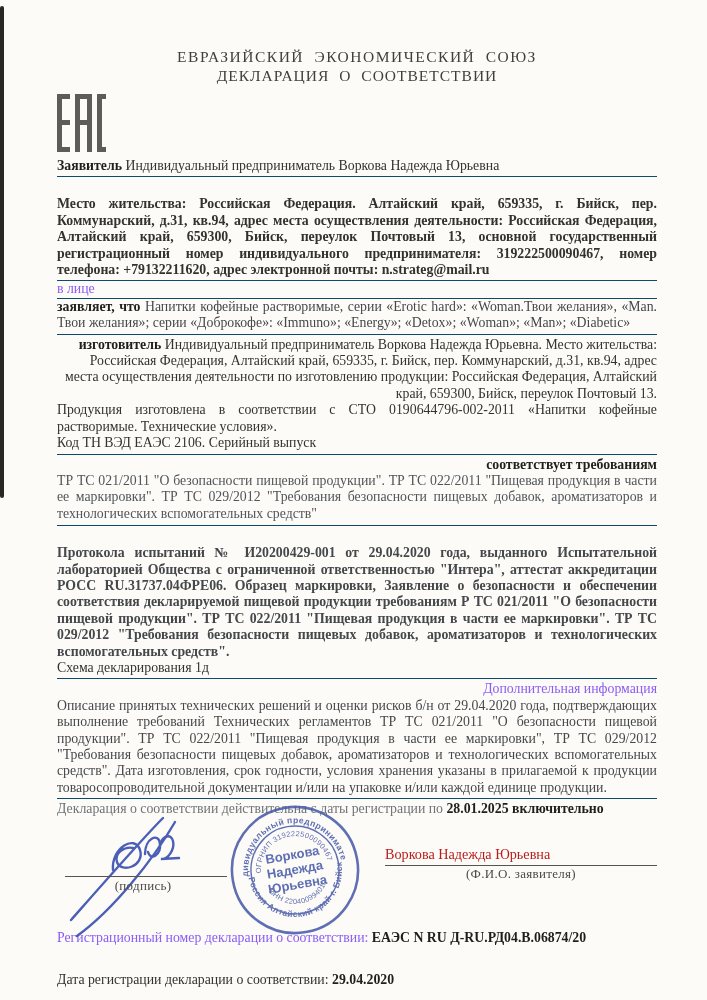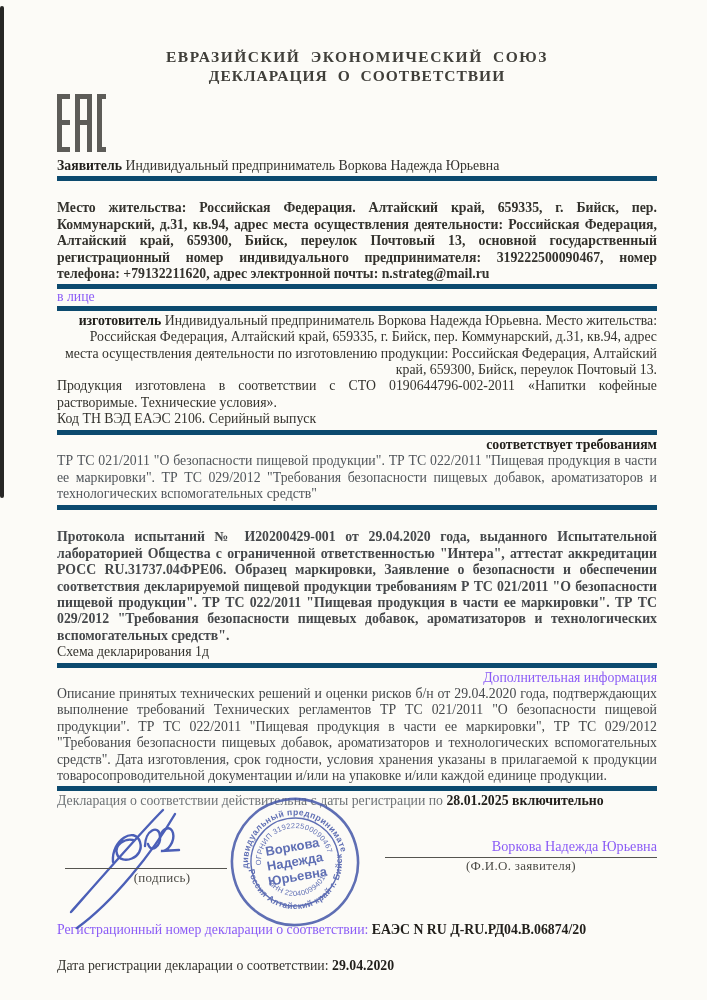--- a/index.html
+++ b/index.html
@@ -4,45 +4,45 @@
 <style>
   html,body { margin:0; padding:0; background:#e8e8e8; }
   .page {
     position:relative; width:707px; height:1000px; margin:0 auto;
     background:#fcfbf7; overflow:hidden;
     font-family:"Liberation Serif","DejaVu Serif",serif;
     color:#2f2e2a; font-size:13.8px; line-height:16.4px;
   }
   .scan-strip { position:absolute; left:0; top:6px; width:4px; height:492px; background:#272725; border-radius:2px; }
   .content { position:absolute; left:57px; top:0; width:600px; }
-  .title { text-align:center; font-weight:bold; font-size:15.5px; line-height:19px; letter-spacing:1.5px; word-spacing:5px; color:#403f3a; margin-top:47px; }
+  .title { text-align:center; font-weight:normal; font-size:15.5px; line-height:19px; letter-spacing:1.5px; word-spacing:5px; color:#403f3a; margin-top:47px; }
   .title .t2 { letter-spacing:1px; }
   .eac { margin-top:9px; height:58px; }
   .row { margin:0; }
-  .rule { border-bottom:5px solid #0c4a6e; }
+  .rule { border-bottom:1px solid #0c4a6e; }
   .pad2 { padding-bottom:2px; }
   .pad3 { padding-bottom:3px; }
   .just { text-align:justify; }
   b { color:#211f1b; }
   .t-dark { color:#33322d; }
   .t-mid { color:#50555a; }
   .t-soft { color:#45484b; }
   .t-faded { color:#8b5cf6; }
   .mt2 { margin-top:2px;text-align:right; } .mt3 { margin-top:19px;font-weight:bold; } .mt6 { margin-top:6px; }
   .sig-area { position:relative; height:106px; margin-top:2px; }
   .sig-svg { position:absolute; left:0; top:-12px; }
   .sign-line { position:absolute; left:8px; top:56px; width:162px; border-top:1px solid #55544f; }
   .cap { font-size:13px; color:#4c4b46; text-align:center; letter-spacing:0.3px; }
-  .sign-cap { position:absolute; left:24px; top:58px; width:162px; }
+  .sign-cap { position:absolute; left:5px; top:58px; width:162px; }
   .fio-block { position:absolute; left:328px; top:26px; width:272px; }
-  .fio-name { text-align:right; color:#8b5cf6; font-size:14.2px; }
+  .fio-name { text-align:left; color:#b91c1c; font-size:14.2px; }
   .fio-line { border-top:1px solid #55544f; margin-top:3px; }
   .stamp { position:absolute; left:172px; top:-16px; width:132px; height:132px; transform:rotate(-10deg); opacity:0.88; }
   .reg-line { margin-top:4px; }
-  .reg-date { margin-top:20px; }
+  .reg-date { margin-top:26px; }
   .valid-line { margin-top:2px; color:#6e7377; }
 </style>
 </head>
 <body>
 
 <div class="page">
   <div class="scan-strip"></div>
   <div class="content">
 
     <div class="title">
@@ -70,20 +70,24 @@
 
     <div class="row rule mt6 pad2">
       <b>Заявитель</b>
       <span class="t-dark">Индивидуальный предприниматель Воркова Надежда Юрьевна</span>
     </div>
 
     <div class="row rule just mt3 pad2 t-dark">Место жительства: Российская Федерация. Алтайский край, 659335, г. Бийск, пер. Коммунарский, д.31, кв.94, адрес места осуществления деятельности: Российская Федерация, Алтайский край, 659300, Бийск, переулок Почтовый 13, основной государственный регистрационный номер индивидуального предпринимателя: 319222500090467, номер телефона: +79132211620, адрес электронной почты: n.strateg@mail.ru</div>
 
     <div class="row rule t-faded">в лице</div>
 
+    <div class="row rule just pad2">
+      <b>заявляет, что</b>
+      <span class="t-soft">Напитки кофейные растворимые, серии «Erotic hard»: «Woman.Твои желания», «Man. Твои желания»; серии «Доброкофе»: «Immuno»; «Energy»; «Detox»; «Woman»; «Man»; «Diabetic»</span>
+    </div>
 
     <div class="row just mt2">
       <b>изготовитель</b>
       <span class="t-dark">Индивидуальный предприниматель Воркова Надежда Юрьевна. Место жительства: Российская Федерация, Алтайский край, 659335, г. Бийск, пер. Коммунарский, д.31, кв.94, адрес места осуществления деятельности по изготовлению продукции: Российская Федерация, Алтайский край, 659300, Бийск, переулок Почтовый 13.</span>
     </div>
 
     <div class="row just t-dark">Продукция изготовлена в соответствии с СТО 0190644796-002-2011 «Напитки кофейные растворимые. Технические условия».</div>
 
     <div class="row rule pad2 t-dark">Код ТН ВЭД ЕАЭС 2106. Серийный выпуск</div>
 

